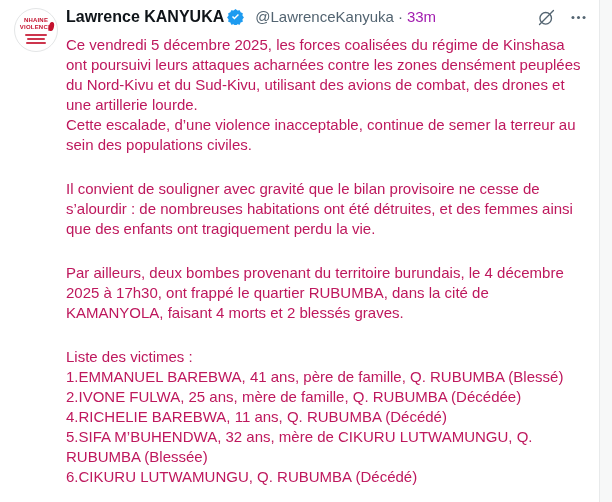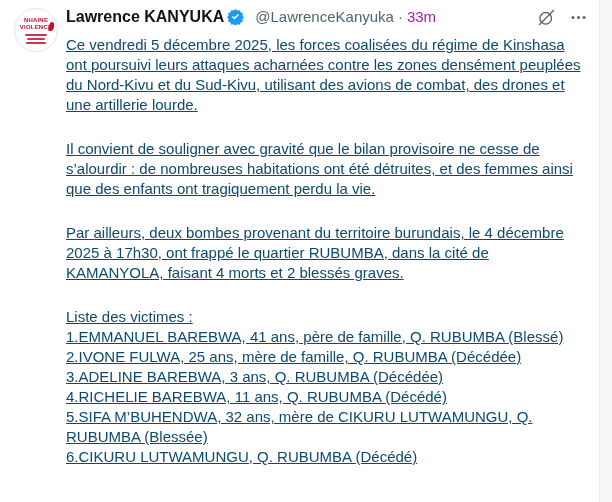--- a/index.html
+++ b/index.html
@@ -70,22 +70,21 @@
   .time { color: #a21caf; font-size: 15px; cursor: pointer; }
   .actions { margin-left: auto; display: flex; align-items: center; gap: 13px; }
   .icon-btn {
     display: inline-flex; align-items: center; justify-content: center;
     cursor: pointer; border-radius: 50%;
   }
   .body {
     margin-top: 3px;
     font-size: 15px;
     line-height: 20px;
-    color: #0c4a6e;
-    text-decoration: underline;
+    color: #be185d;
   }
   .group + .group { margin-top: 24px; }
   .para { margin: 0; }
 </style>
 </head>
 <body>
 
 <div class="right-gutter"></div>
 
 <div class="tweet">
@@ -127,33 +126,33 @@
               <circle cx="19" cy="12" r="1.9"></circle>
             </g>
           </svg>
         </span>
       </span>
     </div>
 
     <div class="body">
       <div class="group">
         <p class="para">Ce vendredi 5 décembre 2025, les forces coalisées du régime de Kinshasa ont poursuivi leurs attaques acharnées contre les zones densément peuplées du Nord-Kivu et du Sud-Kivu, utilisant des avions de combat, des drones et une artillerie lourde.</p>
+        <p class="para">Cette escalade, d’une violence inacceptable, continue de semer la terreur au sein des populations civiles.</p>
       </div>
       <div class="group">
         <p class="para">Il convient de souligner avec gravité que le bilan provisoire ne cesse de s’alourdir : de nombreuses habitations ont été détruites, et des femmes ainsi que des enfants ont tragiquement perdu la vie.</p>
       </div>
       <div class="group">
         <p class="para">Par ailleurs, deux bombes provenant du territoire burundais, le 4 décembre 2025 à 17h30, ont frappé le quartier RUBUMBA, dans la cité de KAMANYOLA, faisant 4 morts et 2 blessés graves.</p>
       </div>
       <div class="group">
         <p class="para">Liste des victimes :</p>
         <div>
             <p class="para">1.EMMANUEL BAREBWA, 41 ans, père de famille, Q. RUBUMBA (Blessé)</p>
             <p class="para">2.IVONE FULWA, 25 ans, mère de famille, Q. RUBUMBA (Décédée)</p>
-            <p class="para">3.ADELINE BAREBWA, 3 ans, Q. RUBUMBA (Décédée)</p>
             <p class="para">4.RICHELIE BAREBWA, 11 ans, Q. RUBUMBA (Décédé)</p>
             <p class="para">5.SIFA M’BUHENDWA, 32 ans, mère de CIKURU LUTWAMUNGU, Q. RUBUMBA (Blessée)</p>
             <p class="para">6.CIKURU LUTWAMUNGU, Q. RUBUMBA (Décédé)</p>
           </div>
       </div>
     </div>
   </div>
 </div>
 
 </body></html>

